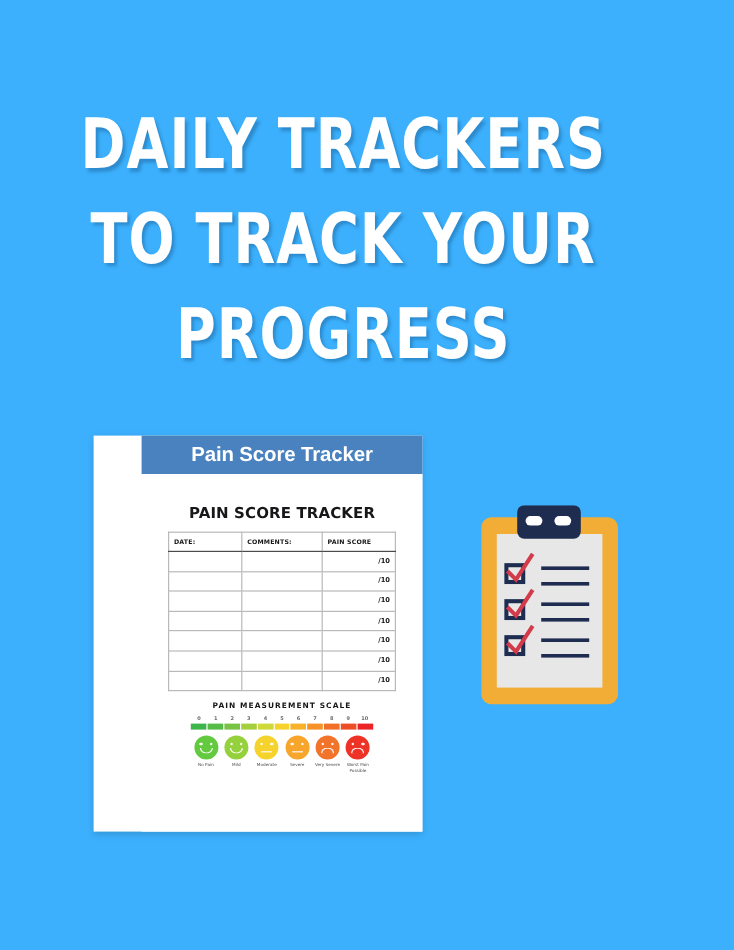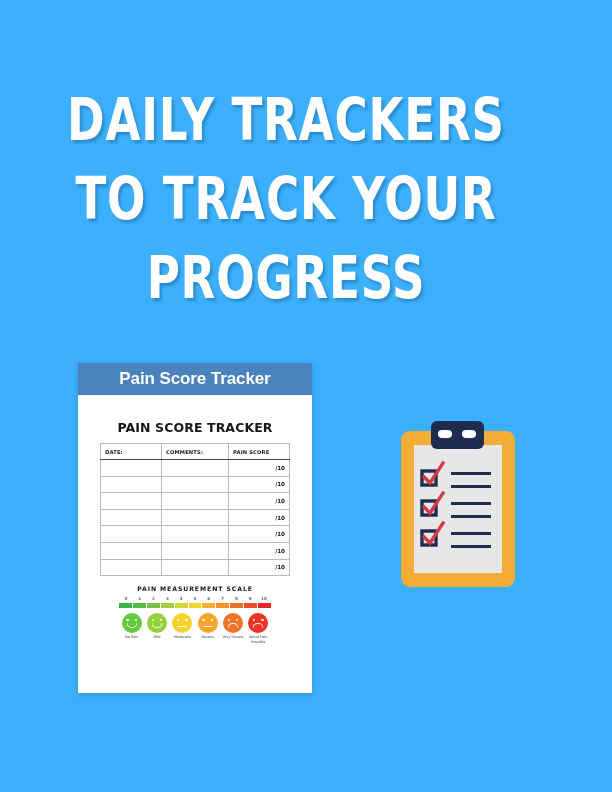--- a/index.html
+++ b/index.html
@@ -42,20 +42,21 @@
 
   
   #tracker-card {
     position: absolute;
     left: 78px;
     top: 363px;
     width: 234px;
     height: 330px;
     background: #ffffff;
     box-shadow: 0 2px 6px rgba(0,0,0,0.17);
+    padding-left: 40px;
   }
   #card-header {
     height: 32px;
     background: #4a82c0;
     display: flex;
     align-items: center;
     justify-content: center;
   }
   #card-header-title {
     color: #ffffff;

